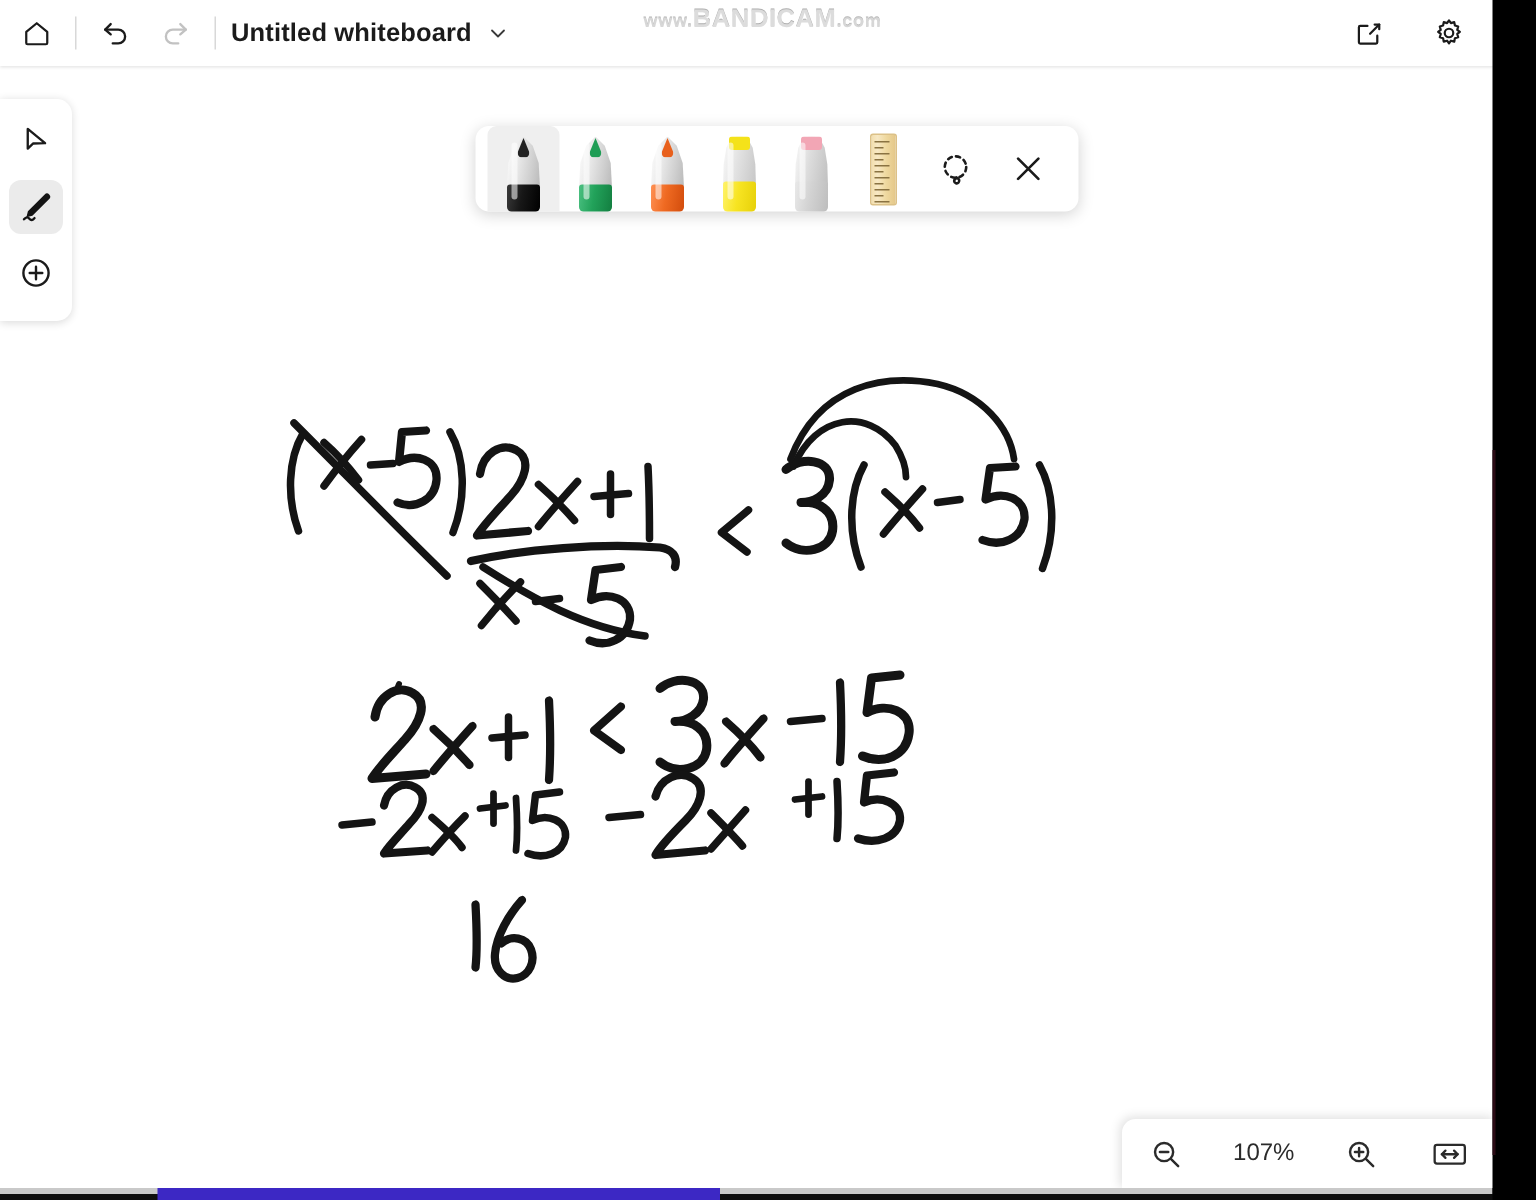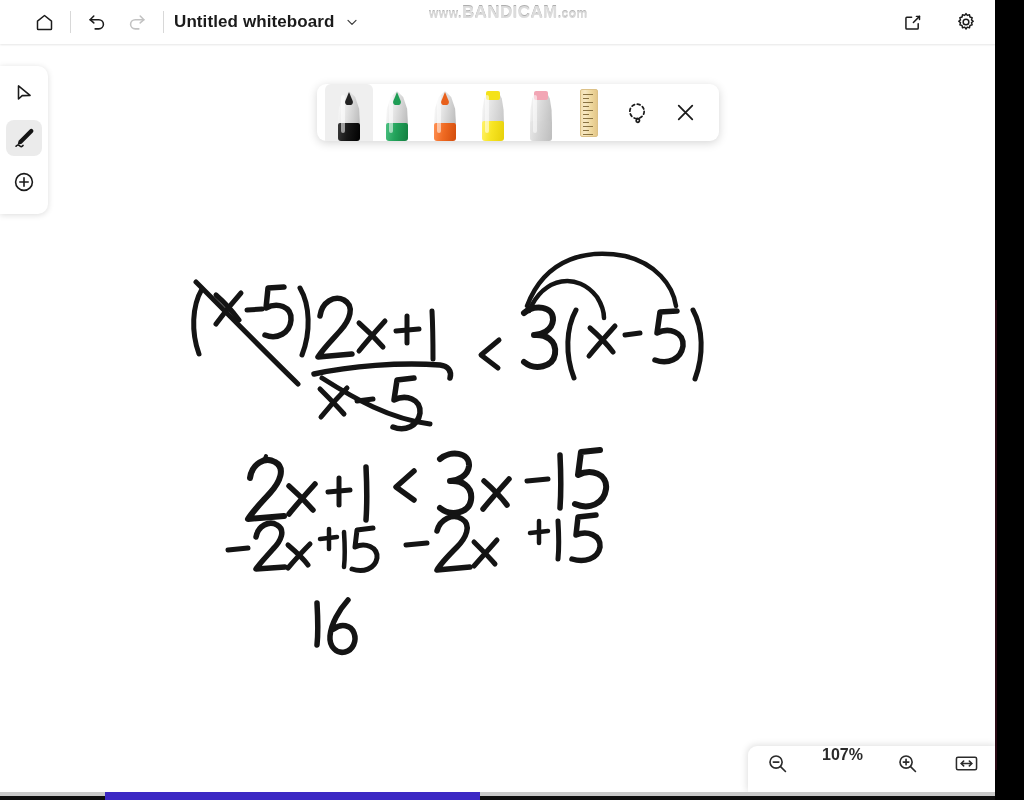--- a/index.html
+++ b/index.html
@@ -39,21 +39,21 @@
   .tb-sep {
     width: 1px; height: 22px; background: #d8d8d8;
     margin: 0 6px;
   }
   .tb-title {
     font-size: 17px; font-weight: bold; color: #1b1b1b;
     letter-spacing: 0.1px; white-space: nowrap;
     margin-left: 4px;
   }
   .tb-chev { margin-left: 9px; display:flex; align-items:center; cursor:pointer; }
-  .tb-left { display: flex; align-items: center; padding-left: 24px; }
+  .tb-left { display: flex; align-items: center; padding-left: 4px; }
   .tb-right { position: absolute; right: 10px; top: 2px; display: flex; align-items: center; gap: 14px; }
 
   
   .watermark {
     position: absolute; left: 429px; top: 3px;
     z-index: 60;
     font-family: "Liberation Sans", sans-serif;
     font-weight: bold;
     pointer-events: none;
     white-space: nowrap;
@@ -152,23 +152,22 @@
   }
   .ink { position: absolute; left: 0; top: 0; width: 996px; height: 748px; }
 
   
   .zoomctl {
     position: absolute; right: 0px; bottom: 0px;
     width: 248px; height: 46px;
     background: #ffffff;
     border-radius: 9px 0 0 0;
     box-shadow: -1px -1px 7px rgba(0,0,0,0.13);
-    display: flex; justify-content: space-around;
+    display: flex; align-items: center; justify-content: space-around;
     z-index: 28;
-    font-weight: bold;
   }
   .zoomctl .zbtn {
     width: 36px; height: 34px; display: flex; align-items: center; justify-content: center;
     border-radius: 6px; cursor: pointer;
   }
   .zoomlabel { font-size: 16px; color: #2b2b2b; min-width: 48px; text-align: center; }
 
   
   .osbar {
     position: absolute; left: 0; bottom: 0; width: 1024px; height: 8px;

